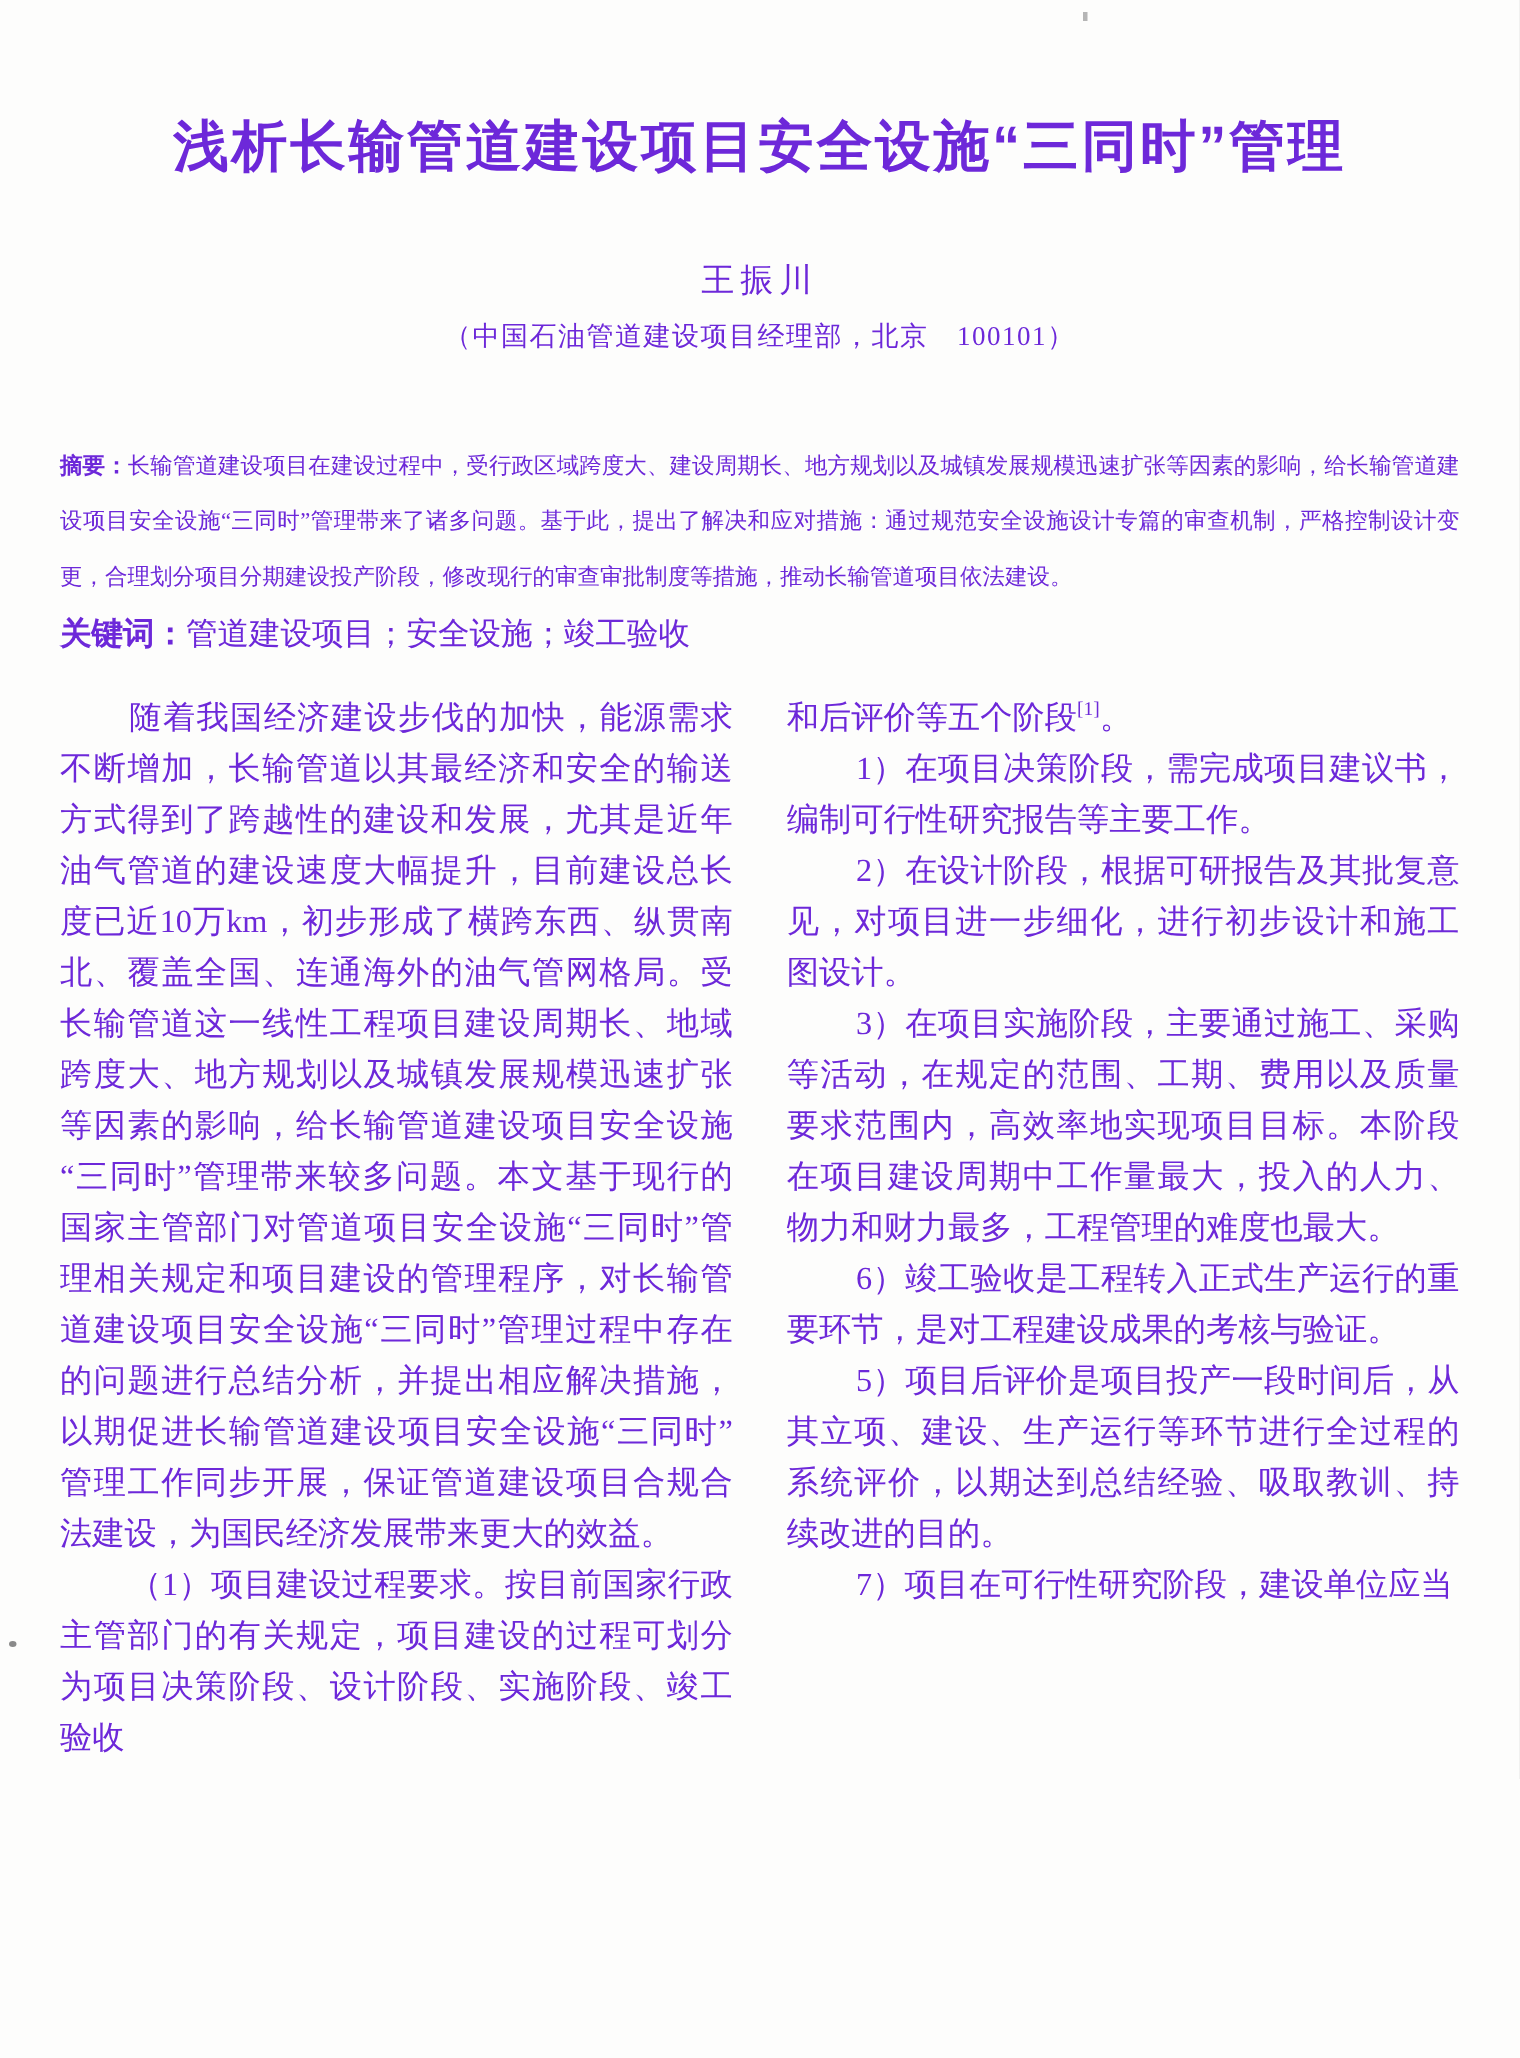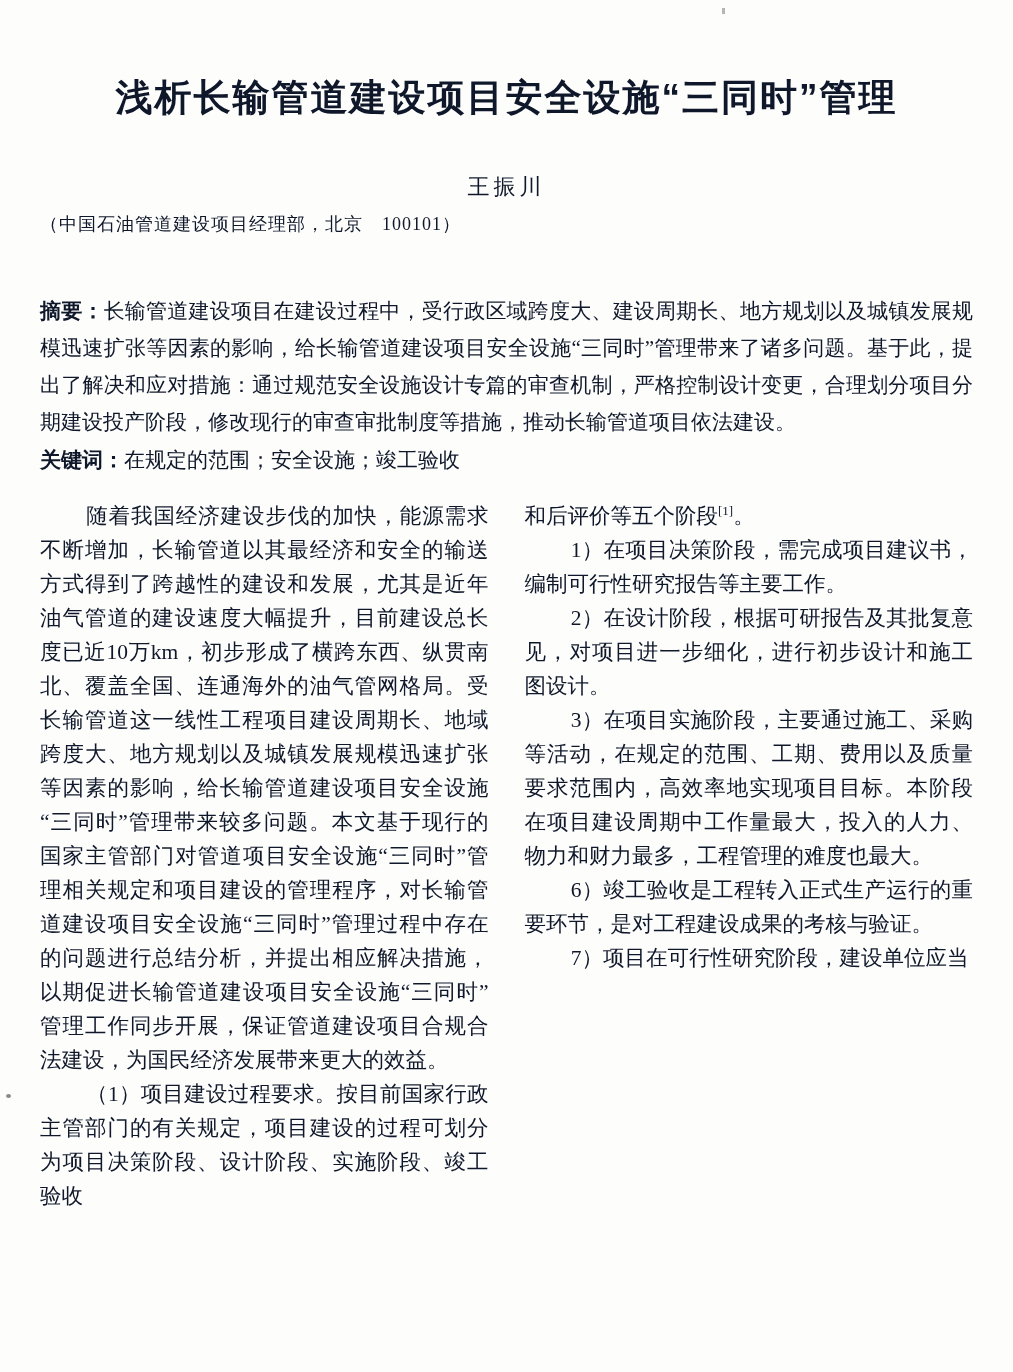--- a/index.html
+++ b/index.html
@@ -2,21 +2,21 @@
 <html lang="zh"><head>
 <meta charset="utf-8">
 <style>
   html, body { margin: 0; padding: 0; background: #e8e8e8; }
   .page {
     position: relative;
     width: 1013px;
     height: 1372px;
     margin: 0 auto;
     background: #fdfdfc;
-    color: #0f172a;
+    color: #6d28d9;
     font-family: "Liberation Serif", "DejaVu Serif", serif;
     box-sizing: border-box;
     padding: 74px 40px 0 40px;
     overflow: hidden;
   }
   .title {
     margin: 0;
     font-family: "Liberation Sans", "DejaVu Sans", sans-serif;
     font-weight: bold;
     font-size: 37px;
@@ -26,28 +26,28 @@
   }
   .author {
     margin-top: 52px;
     text-align: center;
     font-size: 22px;
     line-height: 26px;
     letter-spacing: 4px;
   }
   .affiliation {
     margin-top: 12px;
-    text-align: left;
+    text-align: center;
     font-size: 18px;
     line-height: 24px;
     letter-spacing: 1px;
   }
   .abstract {
     margin: 56px 0 0 0;
-    font-size: 21px;
+    font-size: 15px;
     line-height: 37px;
     text-align: justify;
   }
   .keywords {
     margin: 0;
     font-size: 21px;
     line-height: 37px;
     text-align: left;
   }
   .label {
@@ -109,39 +109,40 @@
   <div class="scan-speck"></div>
 
   <h1 class="title">浅析长输管道建设项目安全设施“三同时”管理</h1>
 
   <div class="author">王振川</div>
 
   <div class="affiliation">（中国石油管道建设项目经理部，北京　100101）</div>
 
   <p class="abstract"><span class="label">摘要：</span><span>长输管道建设项目在建设过程中，受行政区域跨度大、建设周期长、地方规划以及城镇发展规模迅速扩张等因素的影响，给长输管道建设项目安全设施“三同时”管理带来了诸多问题。基于此，提出了解决和应对措施：通过规范安全设施设计专篇的审查机制，严格控制设计变更，合理划分项目分期建设投产阶段，修改现行的审查审批制度等措施，推动长输管道项目依法建设。</span></p>
 
-  <p class="keywords"><span class="label">关键词：</span><span>在规定的范围；安全设施；竣工验收</span></p>
+  <p class="keywords"><span class="label">关键词：</span><span>管道建设项目；安全设施；竣工验收</span></p>
 
   <div class="columns">
 
     <div class="col">
 
       <p class="body indent">随着我国经济建设步伐的加快，能源需求不断增加，长输管道以其最经济和安全的输送方式得到了跨越性的建设和发展，尤其是近年油气管道的建设速度大幅提升，目前建设总长度已近10万km，初步形成了横跨东西、纵贯南北、覆盖全国、连通海外的油气管网格局。受长输管道这一线性工程项目建设周期长、地域跨度大、地方规划以及城镇发展规模迅速扩张等因素的影响，给长输管道建设项目安全设施“三同时”管理带来较多问题。本文基于现行的国家主管部门对管道项目安全设施“三同时”管理相关规定和项目建设的管理程序，对长输管道建设项目安全设施“三同时”管理过程中存在的问题进行总结分析，并提出相应解决措施，以期促进长输管道建设项目安全设施“三同时”管理工作同步开展，保证管道建设项目合规合法建设，为国民经济发展带来更大的效益。</p>
 
 
       <p class="body indent">（1）项目建设过程要求。按目前国家行政主管部门的有关规定，项目建设的过程可划分为项目决策阶段、设计阶段、实施阶段、竣工验收</p>
     </div>
 
     <div class="col">
       <p class="body"><span>和后评价等五个阶段</span><sup class="cite">[1]</sup><span>。</span></p>
 
       <p class="body indent">1）在项目决策阶段，需完成项目建议书，编制可行性研究报告等主要工作。</p>
       <p class="body indent">2）在设计阶段，根据可研报告及其批复意见，对项目进一步细化，进行初步设计和施工图设计。</p>
       <p class="body indent">3）在项目实施阶段，主要通过施工、采购等活动，在规定的范围、工期、费用以及质量要求范围内，高效率地实现项目目标。本阶段在项目建设周期中工作量最大，投入的人力、物力和财力最多，工程管理的难度也最大。</p>
       <p class="body indent">6）竣工验收是工程转入正式生产运行的重要环节，是对工程建设成果的考核与验证。</p>
+      <p class="body indent">5）项目后评价是项目投产一段时间后，从其立项、建设、生产运行等环节进行全过程的系统评价，以期达到总结经验、吸取教训、持续改进的目的。</p>
 
 
       <p class="body indent">7）项目在可行性研究阶段，建设单位应当</p>
     </div>
 
   </div>
 
   <div class="scan-dot"></div>
 
 </div>

